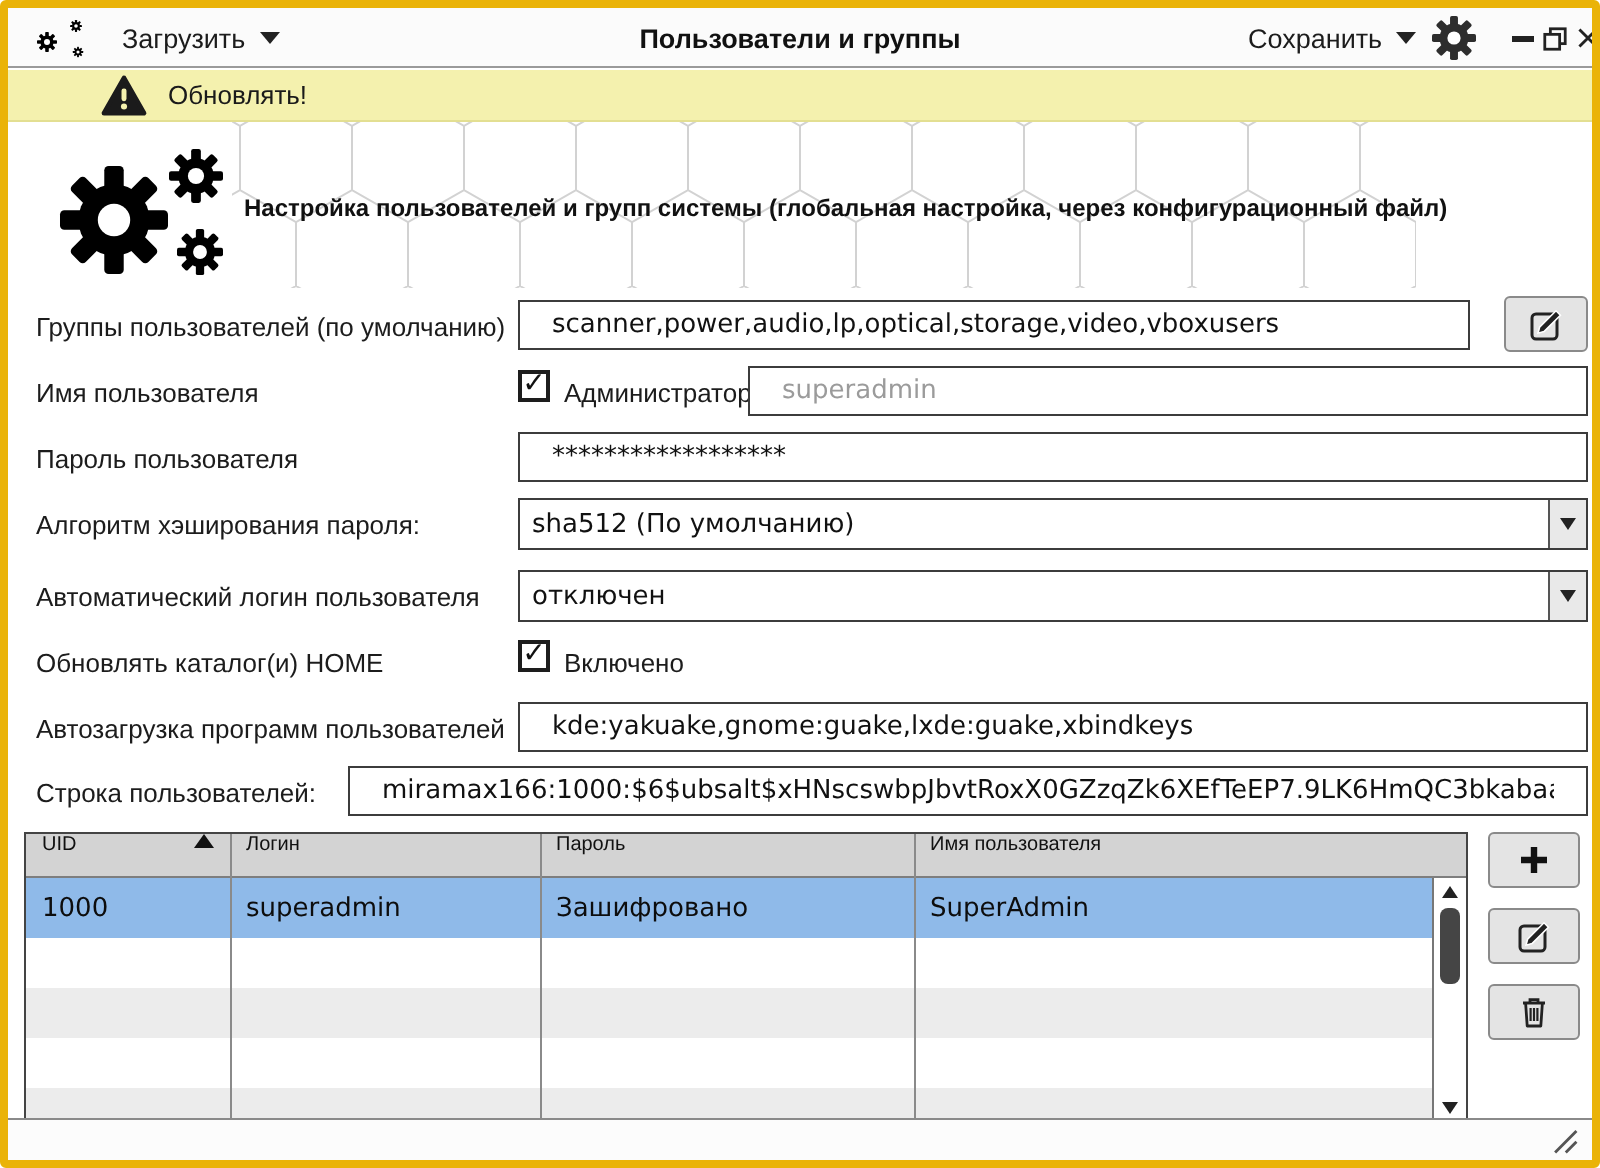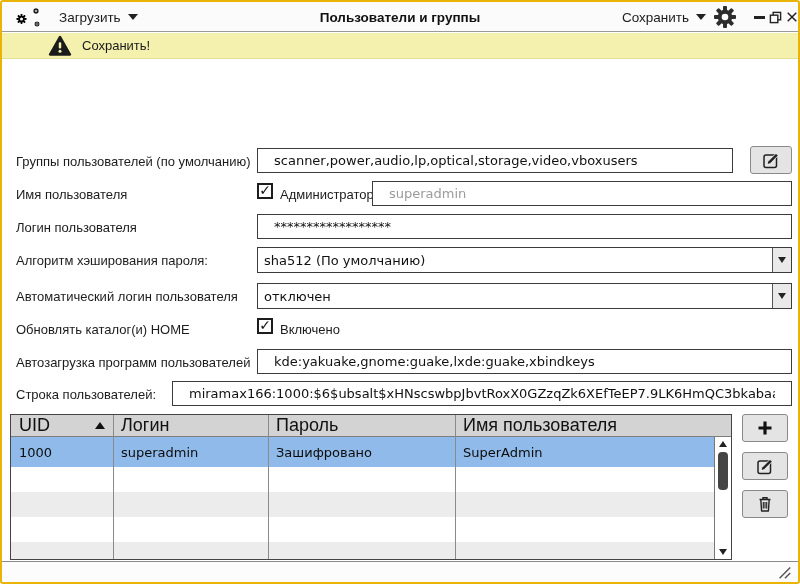--- a/index.html
+++ b/index.html
@@ -1,17 +1,17 @@
 <!DOCTYPE html>
 <html><head>
 <meta charset="utf-8">
 <style>
   * { box-sizing: border-box; margin: 0; padding: 0; }
   body { margin:0; background:#fff; font-family:"Liberation Sans", sans-serif; }
-  .window{ position:relative; width:800px; height:584px; border:2px solid #eab308;
+  .window{ position:relative; width:800px; height:584px; border:4px solid #eab308;
            border-radius:3px; background:#fff; overflow:hidden; }
 
   
   .titlebar{ position:absolute; left:0; top:0; right:0; height:30px; background:#fbfbfb;
              border-bottom:1px solid #9a9a9a; }
   .tb-appicon{ position:absolute; left:11px; top:3px; width:32px; height:25px; }
   .menu-btn{ position:absolute; top:0; height:30px; display:flex; align-items:center; gap:7px;
              cursor:pointer; font-size:13.5px; color:#1c1c1c; }
   .menu-load{ left:57px; }
   .menu-save{ left:620px;text-align:center; }
@@ -56,21 +56,21 @@
   .sel-btn .caret-down{ border-left-width:4.5px; border-right-width:4.5px; border-top-width:6px; }
   .sq-btn{ position:absolute; width:46px; height:28px; background:#e4e4e4; border:1px solid #8a8a8a;
            border-radius:3px; display:flex; align-items:center; justify-content:center; cursor:pointer; }
   .sq-btn svg{ width:20px; height:20px; }
 
   
   .table{ position:absolute; left:8px; top:412px; width:722px; height:146px; border:1px solid #444;
           background:#fff; overflow:hidden; }
   .thead{ position:absolute; left:0; top:0; right:0; height:22px; background:#d3d3d3;
           border-bottom:1px solid #7e7e7e; display:flex; }
-  .th{ font-size:18px; color:#111; display:flex; align-items:center; padding-left:8px; cursor:pointer; }
+  .th{ font-size:10px; color:#111; display:flex; padding-left:8px; cursor:pointer; }
   .c0{ width:102px; } .c1{ width:155px; } .c2{ width:187px; } .c3{ flex:1; }
   .sort-asc{ width:0; height:0; border-left:5px solid transparent; border-right:5px solid transparent;
              border-bottom:7px solid #111; margin-left:auto; margin-right:8px; }
   .trow{ position:absolute; left:0; top:22px; right:17px; height:30px; background:#8fbae9;
          display:flex; cursor:pointer;justify-content:center; }
   .td{ font-size:13px; color:#0d0d0d; display:flex; align-items:center; padding-left:8px;
        font-family:"DejaVu Sans","Liberation Sans",sans-serif; }
   .stripe{ position:absolute; left:0; right:17px; height:25px; }
   .stripe.gray{ background:#ececec; }
   .vline{ position:absolute; top:0; bottom:0; width:1px; background:#8a8a8a; pointer-events:none; }
@@ -146,41 +146,57 @@
       </svg>
     </div>
   </div>
 
   <div class="banner">
     <svg class="warn-icon" viewBox="0 0 24 23">
       <path d="M12 2 L22.5 20.5 H1.5 Z" fill="#1b1b1b" stroke="#1b1b1b" stroke-width="2.4" stroke-linejoin="round"></path>
       <rect x="10.7" y="7.6" width="2.6" height="6.6" rx="1.2" fill="#f4f1ae"></rect>
       <circle cx="12" cy="17" r="1.6" fill="#f4f1ae"></circle>
     </svg>
-    <span class="banner-text">Сохранить!</span>
-  </div>
-
+    <span class="banner-text">Обновлять!</span>
+  </div>
+
+  <div class="header">
+    <svg class="hexwrap">
+      <defs>
+        <pattern id="hexp" width="56" height="96" patternUnits="userSpaceOnUse" x="4" y="-14">
+          <path d="M28 0 L56 16 V48 L28 64 L0 48 V16 Z M28 64 V96" fill="none" stroke="#d2d2d2" stroke-width="1"></path>
+        </pattern>
+      </defs>
+      <rect width="592" height="83" fill="url(#hexp)"></rect>
+    </svg>
+    <svg class="hdr-gears" viewBox="0 0 90 64">
+      <use href="#gearshape" transform="translate(31,36) scale(0.54)"></use>
+      <use href="#gearshape" transform="translate(72,14) scale(0.27)"></use>
+      <use href="#gearshape" transform="translate(74,52) scale(0.23)"></use>
+    </svg>
+    <div class="hdr-title">Настройка пользователей и групп системы (глобальная настройка, через конфигурационный файл)</div>
+  </div>
 
   <div class="lbl" style="left:14px; top:152px">Группы пользователей (по умолчанию)</div>
   <input class="tinput" style="left: 255px; top: 146px; width: 476px;" value="scanner,power,audio,lp,optical,storage,video,vboxusers">
   <div class="sq-btn" style="left:748px; top:144px; width:42px">
     <svg viewBox="0 0 20 20">
       <rect x="3" y="5" width="12.5" height="12.5" rx="2" fill="none" stroke="#222" stroke-width="1.5"></rect>
       <path d="M9 13.8 L17.2 5.6 L15 3.4 L6.8 11.6 L6 14.6 Z" fill="#222" stroke="#fff" stroke-width="0.8"></path>
     </svg>
   </div>
 
   <div class="lbl" style="left:14px; top:185px">Имя пользователя</div>
   <div class="checkbox" style="left:255px; top:181px">
     <span class="checkmark">✓</span>
   </div>
   <div class="cb-label" style="left:278px; top:185px">Администратор</div>
   <input class="tinput grayed" style="left: 370px; top: 179px; width: 420px;" readonly="" value="superadmin">
 
-  <div class="lbl" style="left:14px; top:218px">Логин пользователя</div>
+  <div class="lbl" style="left:14px; top:218px">Пароль пользователя</div>
   <input class="tinput" style="left: 255px; top: 212px; width: 535px;" value="******************">
 
   <div class="lbl" style="left:14px; top:251px">Алгоритм хэширования пароля:</div>
   <div class="select" style="left:255px; top:245px; width:535px">
     <span>sha512 (По умолчанию)</span>
     <span class="sel-btn">
         <span class="caret-down"></span>
       </span>
   </div>
 

